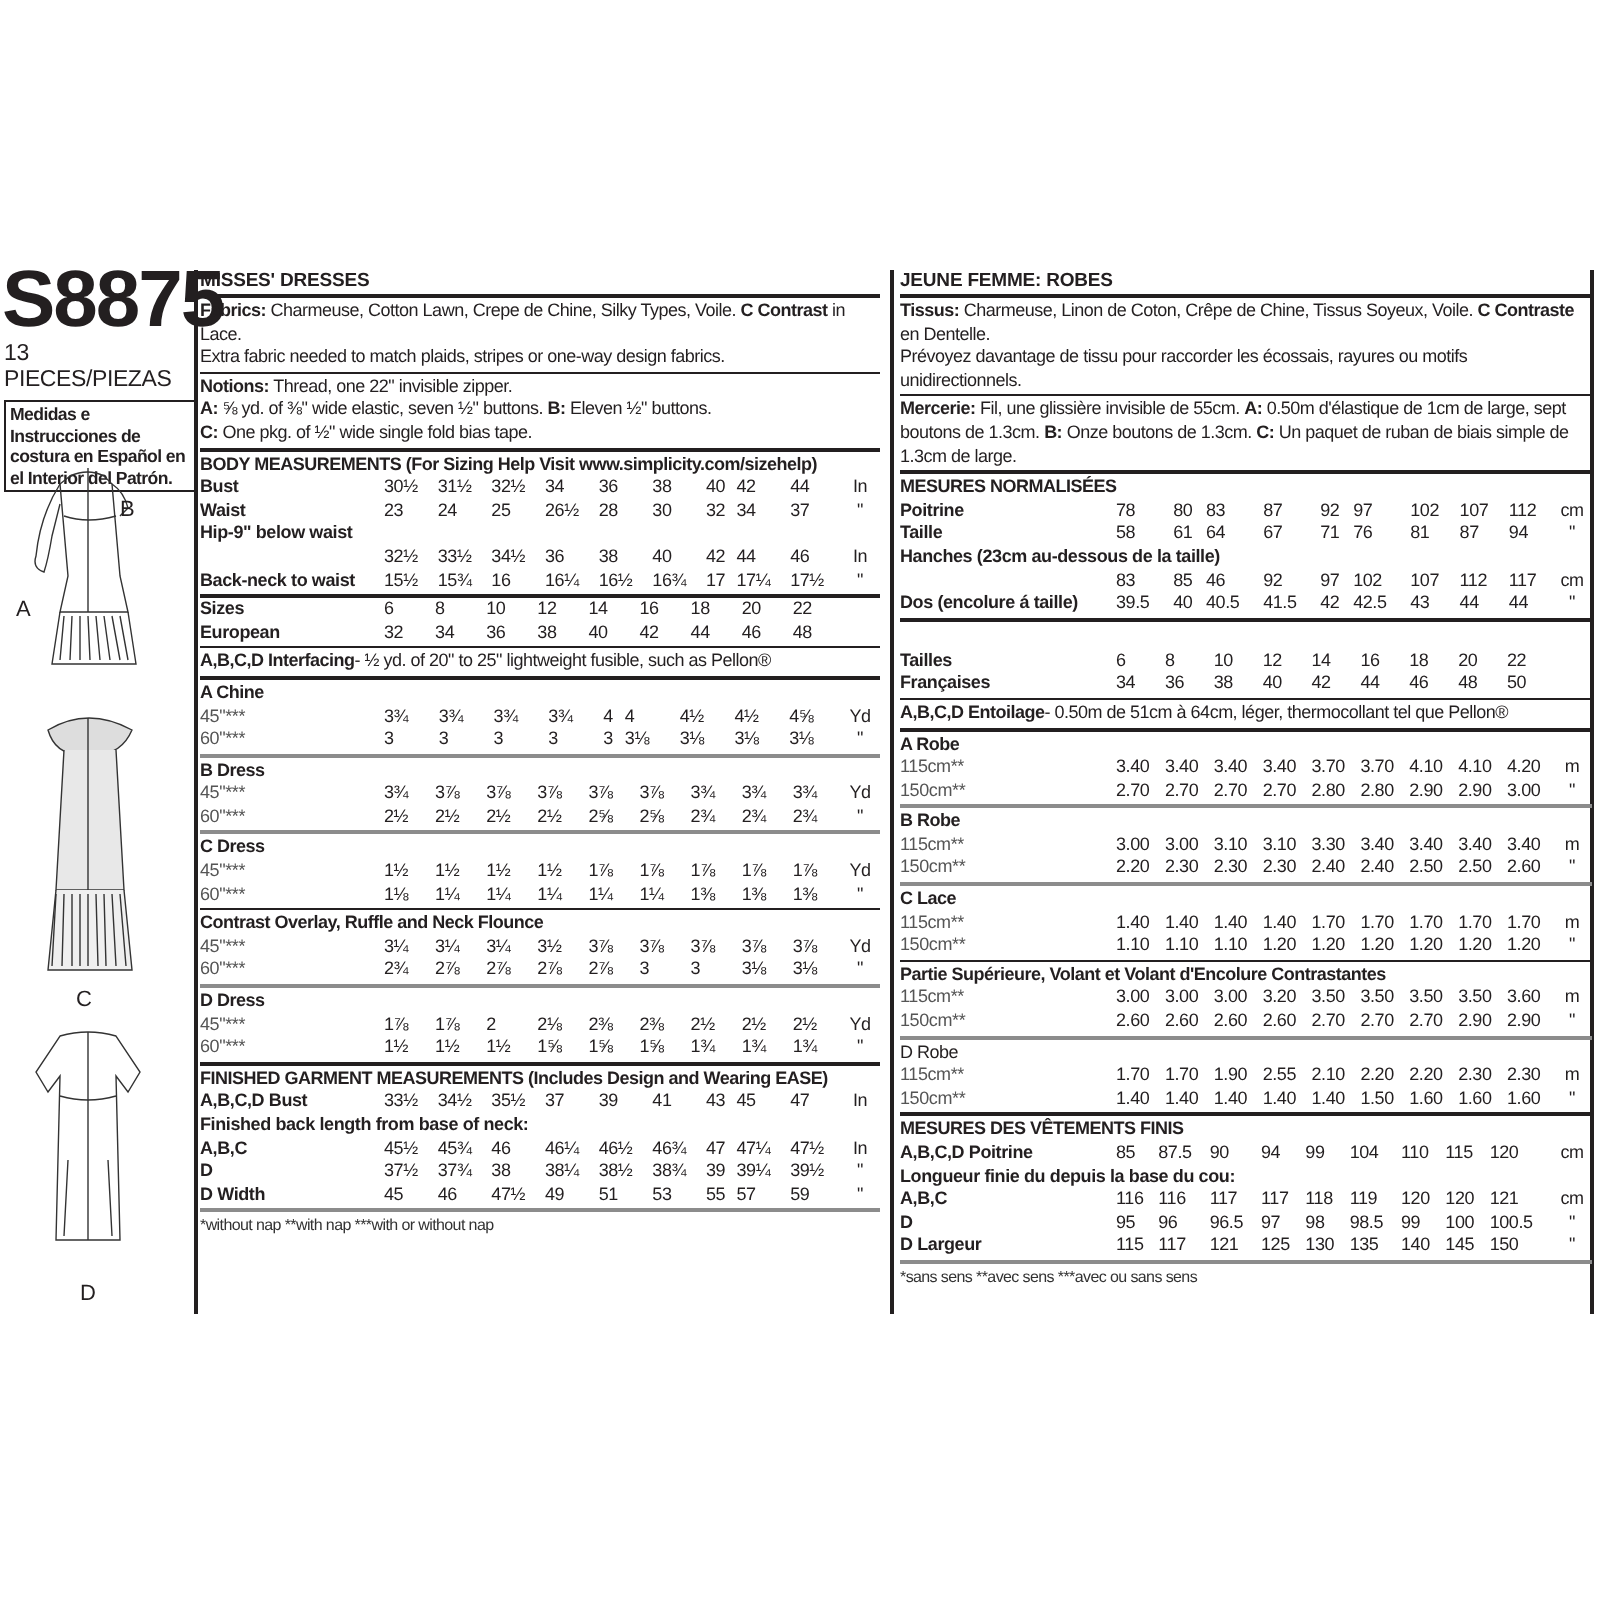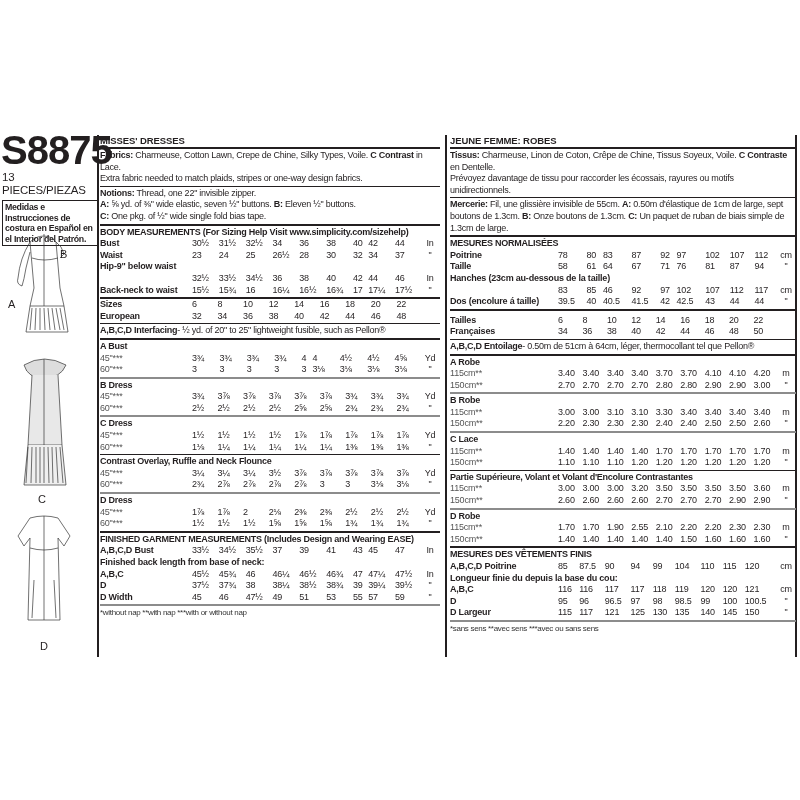--- a/index.html
+++ b/index.html
@@ -207,21 +207,21 @@
               <td class="u"></td>
             </tr>
           </tbody>
         </table>
     </div>
     <div class="block">
       <b>A,B,C,D Interfacing</b><span>- ½ yd. of 20" to 25" lightweight fusible, such as Pellon®</span>
     </div>
     <div id="en-yardage">
         <div class="block thick">
-          <div style="font-weight:bold">A Bust</div>
+          <div style="font-weight:bold">A Chine</div>
           <table id="en-yd-0">
             <colgroup>
               <col style="width:92px">
               <col>
               <col>
               <col>
               <col>
               <col>
               <col>
               <col>
@@ -601,21 +601,21 @@
               <td class="v">42</td>
               <td class="v">42.5</td>
               <td class="v">43</td>
               <td class="v">44</td>
               <td class="v">44</td>
               <td class="u">"</td>
             </tr>
           </tbody>
         </table>
     </div>
-    <div class="block thick" style="padding-top:4px">
+    <div class="block thick" style="padding-top:14px">
       <table id="fr-sizes">
           <colgroup>
             <col style="width:108px">
             <col>
             <col>
             <col>
             <col>
             <col>
             <col>
             <col>
@@ -835,21 +835,21 @@
                 <td class="v">2.70</td>
                 <td class="v">2.70</td>
                 <td class="v">2.90</td>
                 <td class="v">2.90</td>
                 <td class="u">"</td>
               </tr>
             </tbody>
           </table>
         </div>
         <div class="block gray">
-          <div style="font-weight:bold">D Robe</div>
+          <div style="font-weight:normal">D Robe</div>
           <table id="fr-yd-4">
             <colgroup>
               <col style="width:108px">
               <col>
               <col>
               <col>
               <col>
               <col>
               <col>
               <col>

